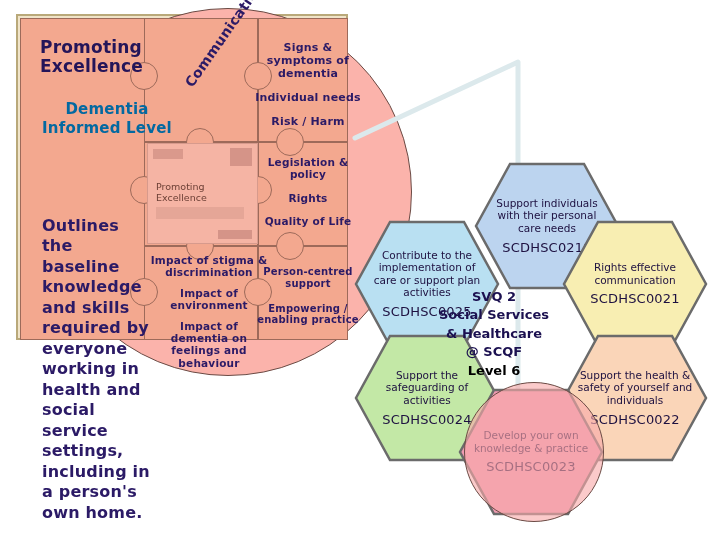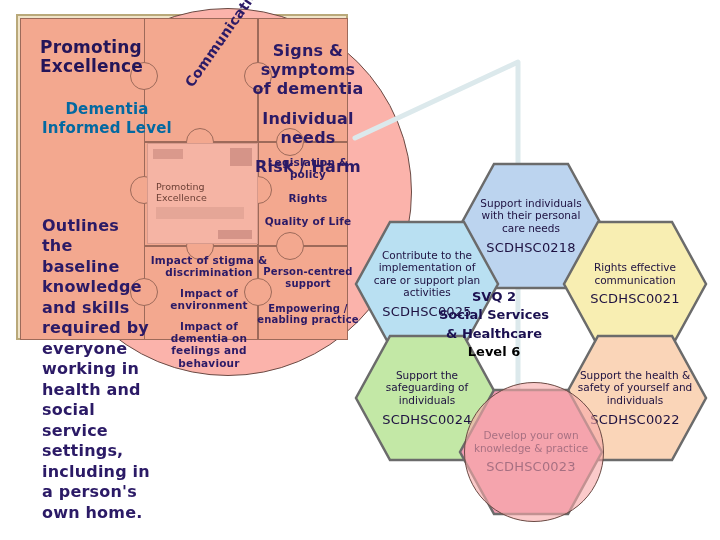--- a/index.html
+++ b/index.html
@@ -24,21 +24,21 @@
   #pe-title{left:22px;top:22px;width:140px;text-align:left;font-size:17px;
             color:#241559;line-height:1.12;}
   #pe-level{left:24px;top:84px;width:130px;font-size:15px;color:#0369a1;
             line-height:1.24;}
   #pe-desc{left:24px;top:200px;width:112px;text-align:left;font-size:16px;
            color:#2b1a66;font-weight:bold;line-height:1.28;}
 
   #pe-comm{left:150px;top:22px;width:96px;font-size:14px;color:#2b1a66;
            transform:rotate(-55deg);transform-origin:center;}
 
-  #pe-r1{left:232px;top:26px;width:116px;font-size:16px;}
+  #pe-r1{left:232px;top:26px;width:116px;font-size:11px;}
   #pe-r1 p{margin:0 0 11px 0;}
   #pe-r2{left:234px;top:140px;width:112px;font-size:10.5px;}
   #pe-r2 p{margin:0 0 11px 0;}
   #pe-r3{left:232px;top:250px;width:116px;font-size:10px;}
   #pe-r3 p{margin:0 0 13px 0;}
   #pe-m3{left:132px;top:238px;width:118px;font-size:10.5px;}
   #pe-m3 p{margin:0 0 8px 0;}
 
   
   #booklet{position:absolute;left:129px;top:127px;width:111px;height:101px;
@@ -61,21 +61,21 @@
   
   #hex-wrap{position:absolute;left:368px;top:166px;width:340px;height:360px;}
   .hexcell{position:absolute;width:150px;height:132px;}
   .hexlabel{position:absolute;left:0;top:0;width:150px;height:132px;
             display:flex;flex-direction:column;align-items:center;
             justify-content:center;text-align:center;color:#1d1040;
             font-size:10.5px;line-height:1.2;pointer-events:none;}
   .hexlabel .ttl{font-weight:normal;padding:0 16px;}
   .hexlabel .code{font-size:13px;margin-top:5px;letter-spacing:.2px;}
 
-  #hx-top   {left:88px; top:-6px;text-decoration:underline;}
+  #hx-top   {left:104px; top:-6px;text-decoration:underline;}
   #hx-left  {left:-16px;top:52px;}
   #hx-right {left:192px;top:52px;}
   #hx-bleft {left:-16px;top:166px;}
   #hx-bright{left:192px;top:166px;}
   #hx-bottom{left:88px; top:220px;}
 
   #svq-centre{position:absolute;left:46px;top:122px;width:160px;text-align:center;
               font-size:13px;font-weight:bold;color:#1b1050;line-height:1.42;}
   #svq-centre .lvl{color:#000000;}
 
@@ -181,21 +181,21 @@
         <div class="ttl">Rights effective communication</div>
         <div class="code">SCDHSC0021</div>
       </div>
     </div>
 
     <div class="hexcell" id="hx-bleft">
       <svg viewBox="0 0 150 132" width="150" height="132">
         <polygon points="38,4 112,4 146,66 112,128 38,128 4,66" fill="#c3e8a6" stroke="#6b6b6b" stroke-width="2.5"></polygon>
       </svg>
       <div class="hexlabel">
-        <div class="ttl">Support the safeguarding of individuals</div>
+        <div class="ttl">Support the safeguarding of activities</div>
         <div class="code">SCDHSC0024</div>
       </div>
     </div>
 
     <div class="hexcell" id="hx-bright">
       <svg viewBox="0 0 150 132" width="150" height="132">
         <polygon points="38,4 112,4 146,66 112,128 38,128 4,66" fill="#fad5b8" stroke="#6b6b6b" stroke-width="2.5"></polygon>
       </svg>
       <div class="hexlabel">
         <div class="ttl">Support the health &amp; safety of yourself and individuals</div>
@@ -210,19 +210,20 @@
       <div class="hexlabel">
         <div class="ttl">Develop your own knowledge &amp; practice</div>
         <div class="code">SCDHSC0023</div>
       </div>
     </div>
 
     <div id="svq-centre">
       <div>SVQ 2</div>
       <div>Social Services</div>
       <div>&amp; Healthcare</div>
+      <div>@ SCQF</div>
       <div class="lvl">Level 6</div>
     </div>
 
     <div id="pink-circle"></div>
   </div>
 
 </div>
 
 </body></html>

